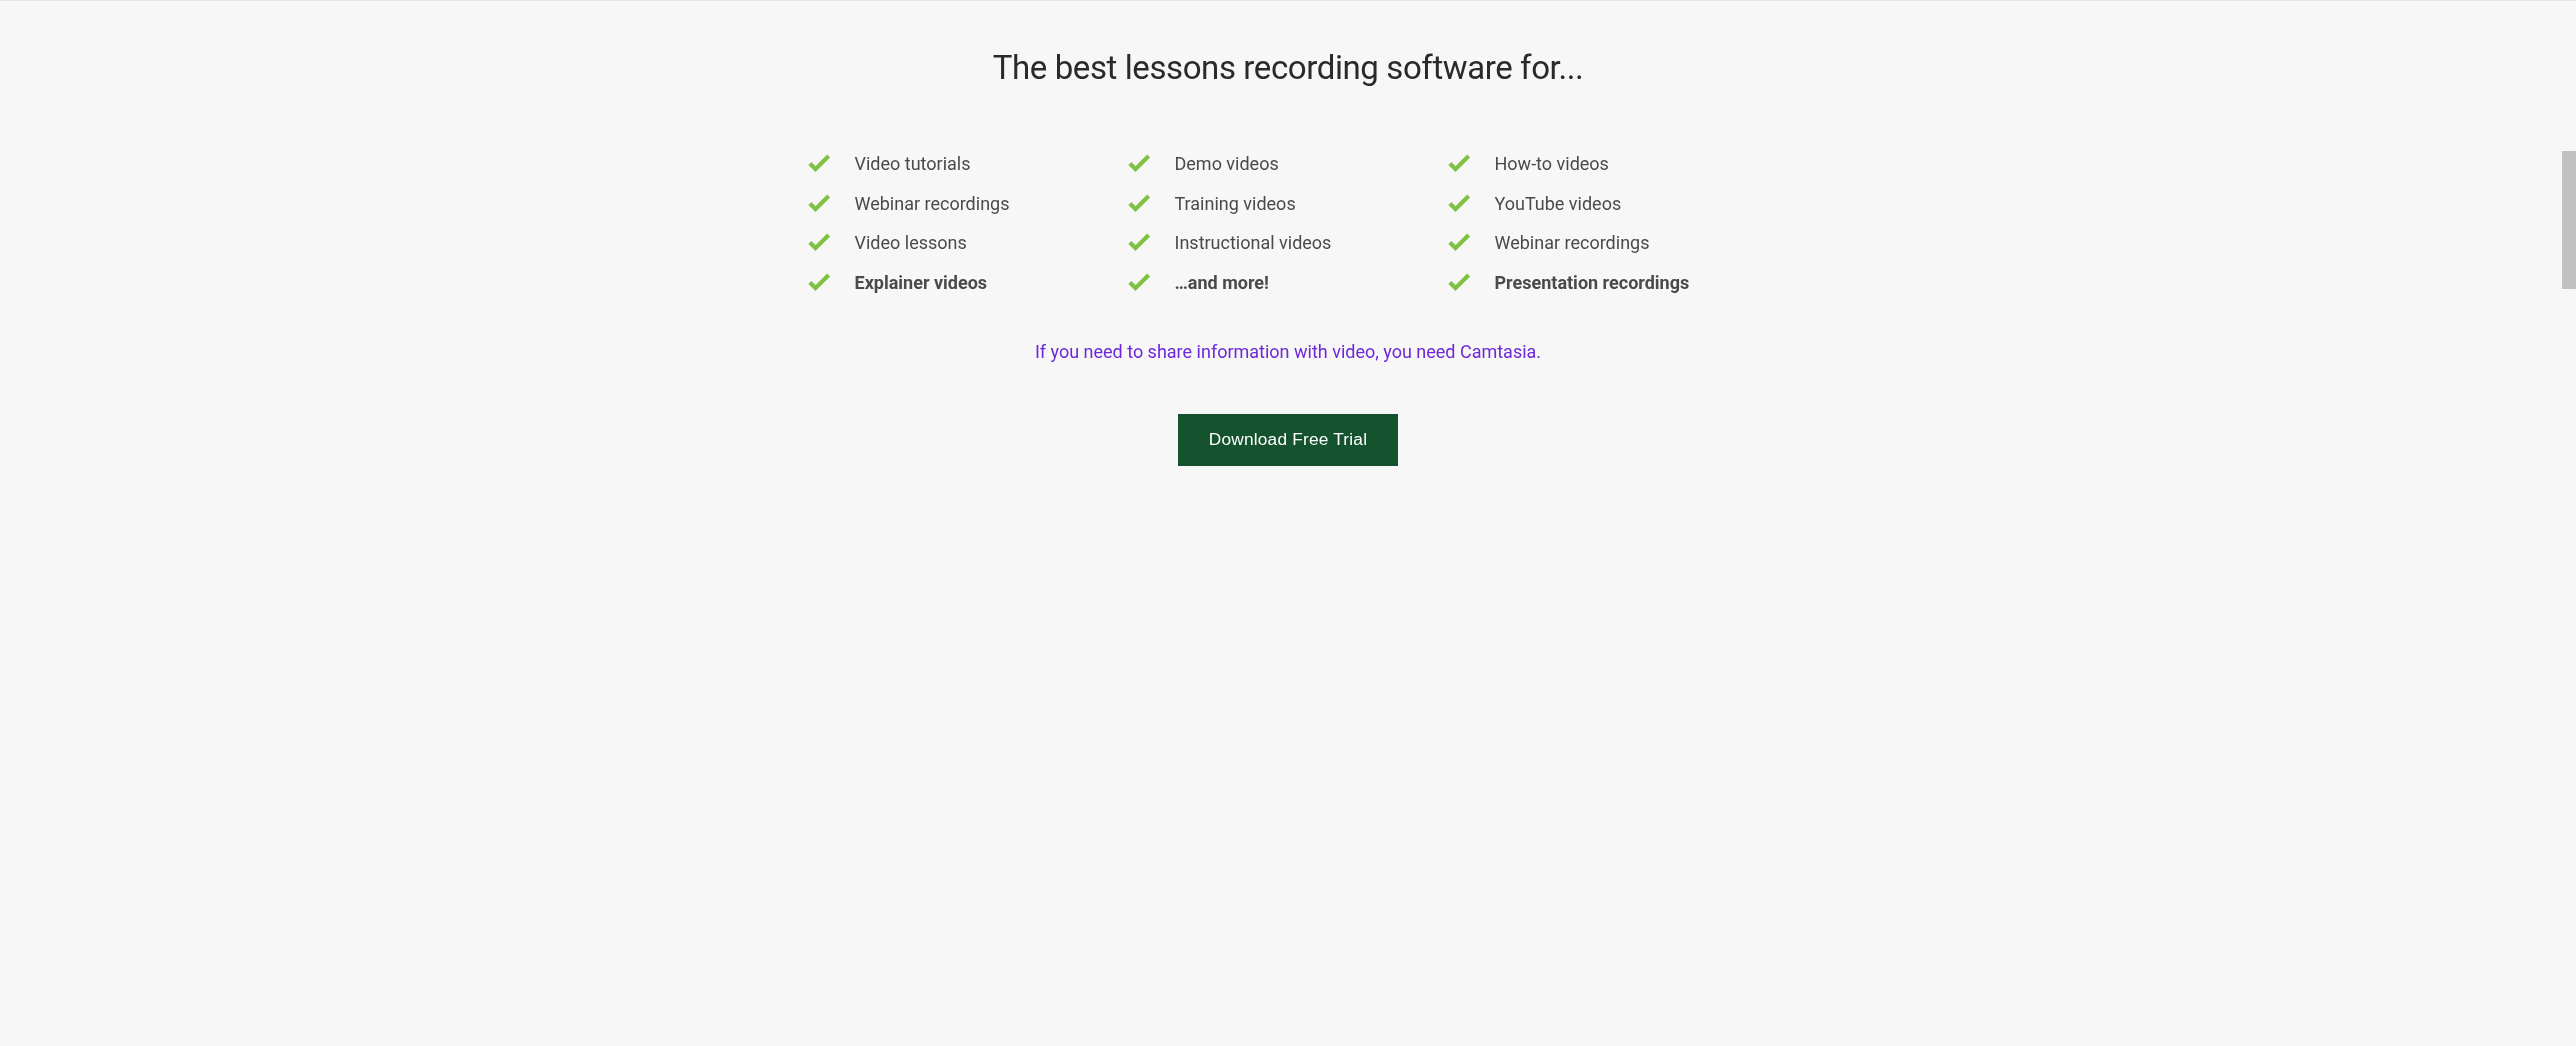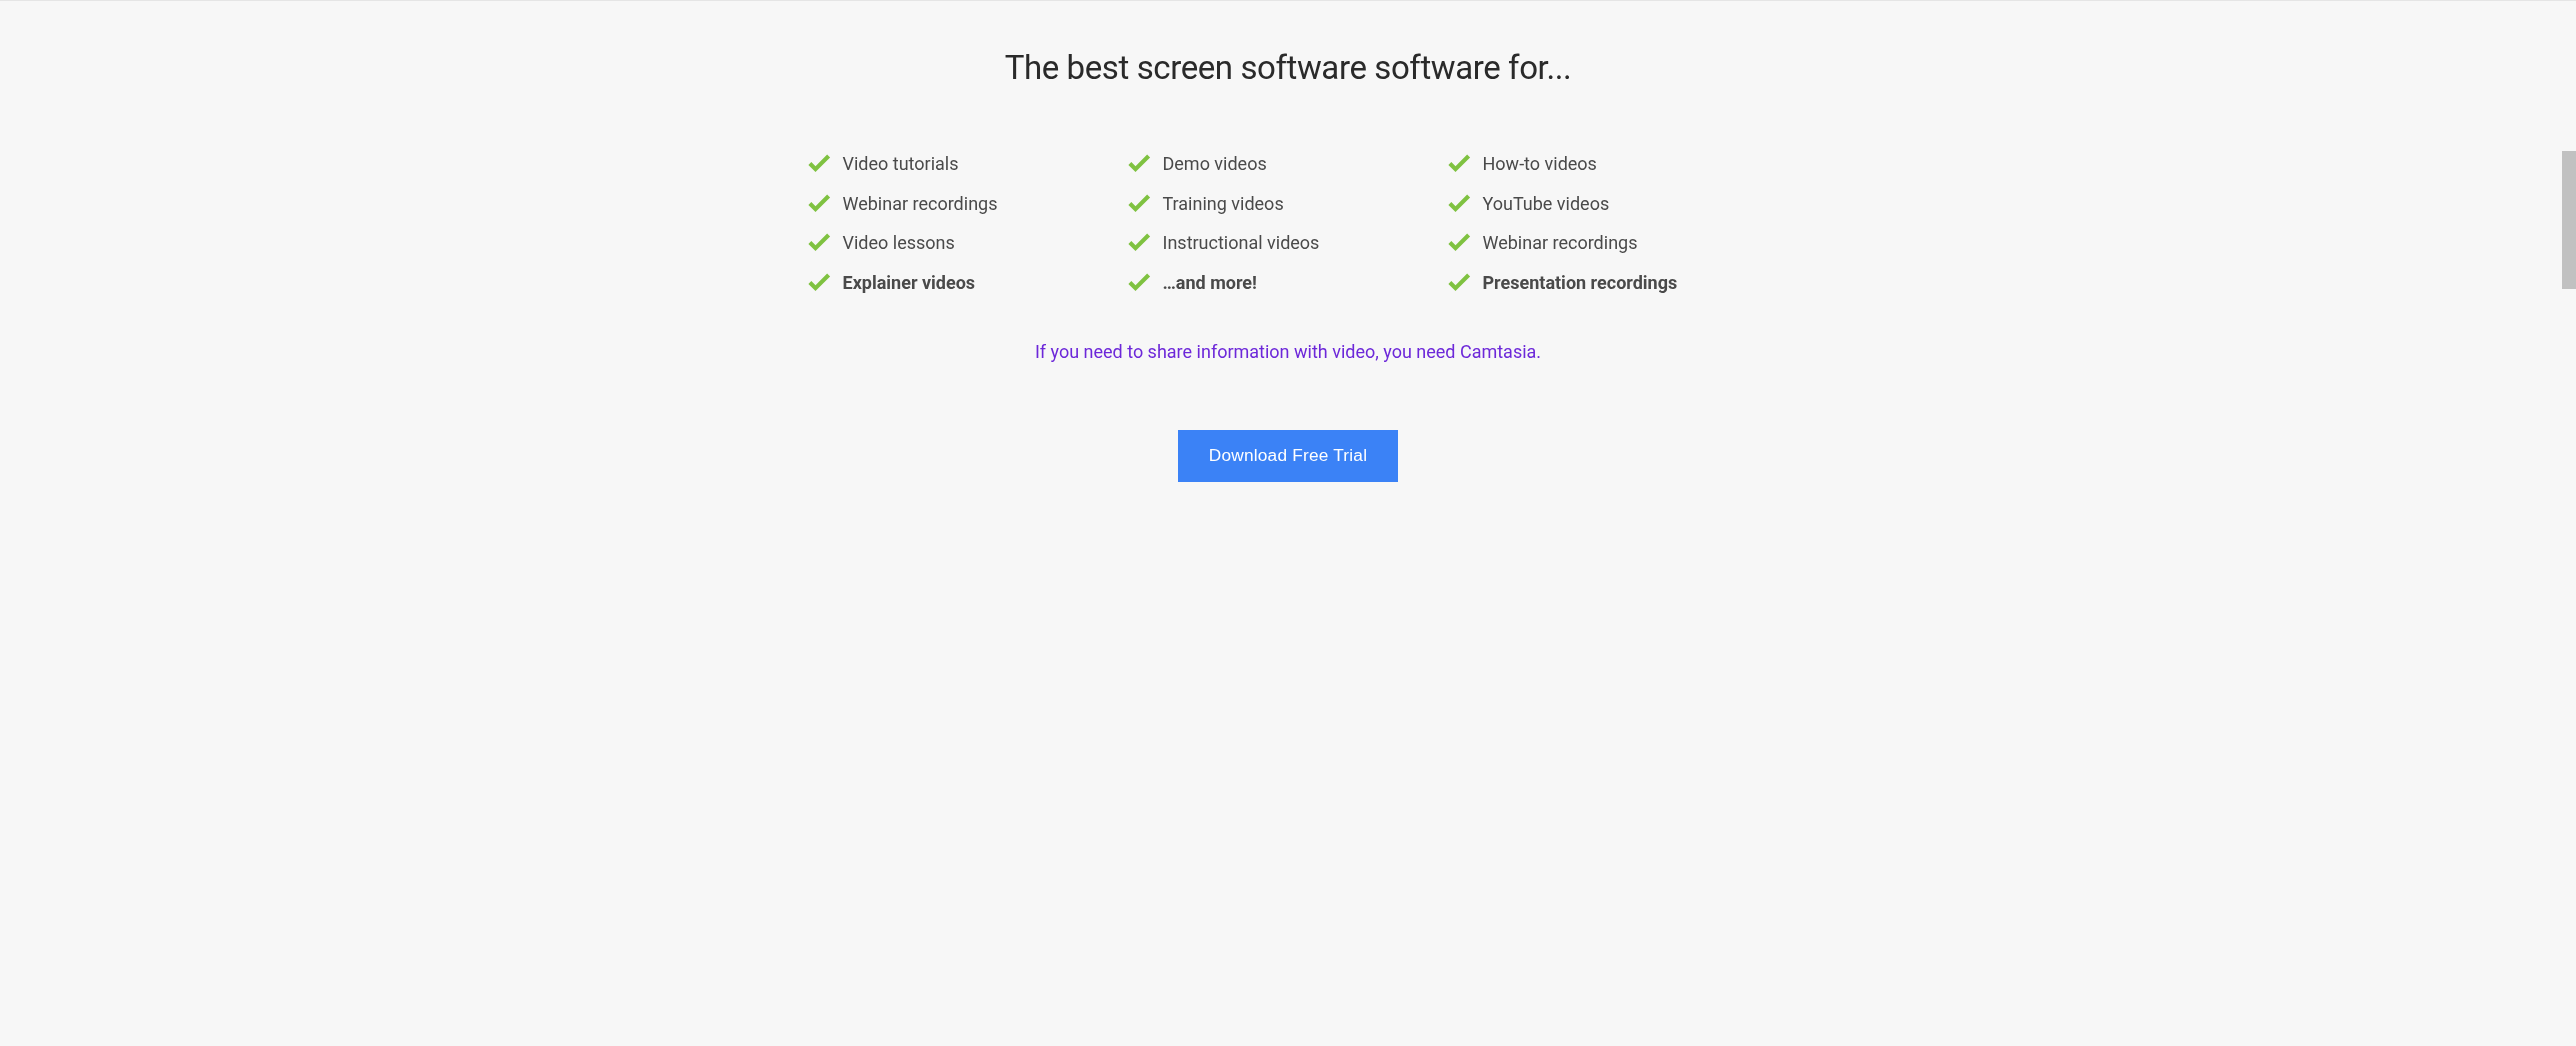--- a/index.html
+++ b/index.html
@@ -38,21 +38,21 @@
       margin-bottom: 47px;
       padding: 0 17.3px;
     }
     .column {
       text-align: left;
       width: 320px;
     }
     .item {
       display: flex;
       align-items: center;
-      gap: 12px;
+      gap: 24px;
       margin-bottom: 17.3px;
       font-size: 18px;
       color: #4a4a4a;
       font-weight: 400;
     }
     .item:last-child {
       margin-bottom: 0;
       font-weight: bold;
     }
     .check-icon {
@@ -68,45 +68,44 @@
       height: 19px;
     }
     .tagline {
       font-size: 18px;
       color: #6d28d9;
       font-weight: 400;
       margin-bottom: 52px;
     }
     .cta-button {
       display: inline-block;
-      background: #3b82f6;
+      background: #14532d;
       color: #fff;
       font-size: 17.3px;
       font-weight: 400;
       padding: 15.5px 31px;
       border: none;
       cursor: pointer;
       letter-spacing: 0.2px;
-      margin-top: 16px;
     }
     .scrollbar {
       position: fixed;
       right: 0;
       top: 151px;
       width: 14px;
       height: 138px;
       background: #c1c1c1;
       border-radius: 0;
     }
   </style>
 </head>
 <body>
 
 <div class="container">
-  <h2 class="heading">The best screen software software for...</h2>
+  <h2 class="heading">The best lessons recording software for...</h2>
 
   <div class="columns">
     <div class="column">
       <div class="item">
         <span class="check-icon">
             <svg viewBox="0 0 24 20">
               <path d="M2 10 L8 16 L22 2" stroke="#7fc241" stroke-width="4.5" fill="none" stroke-linecap="butt" stroke-linejoin="miter"></path>
             </svg>
           </span>
         <span>Video tutorials</span>

